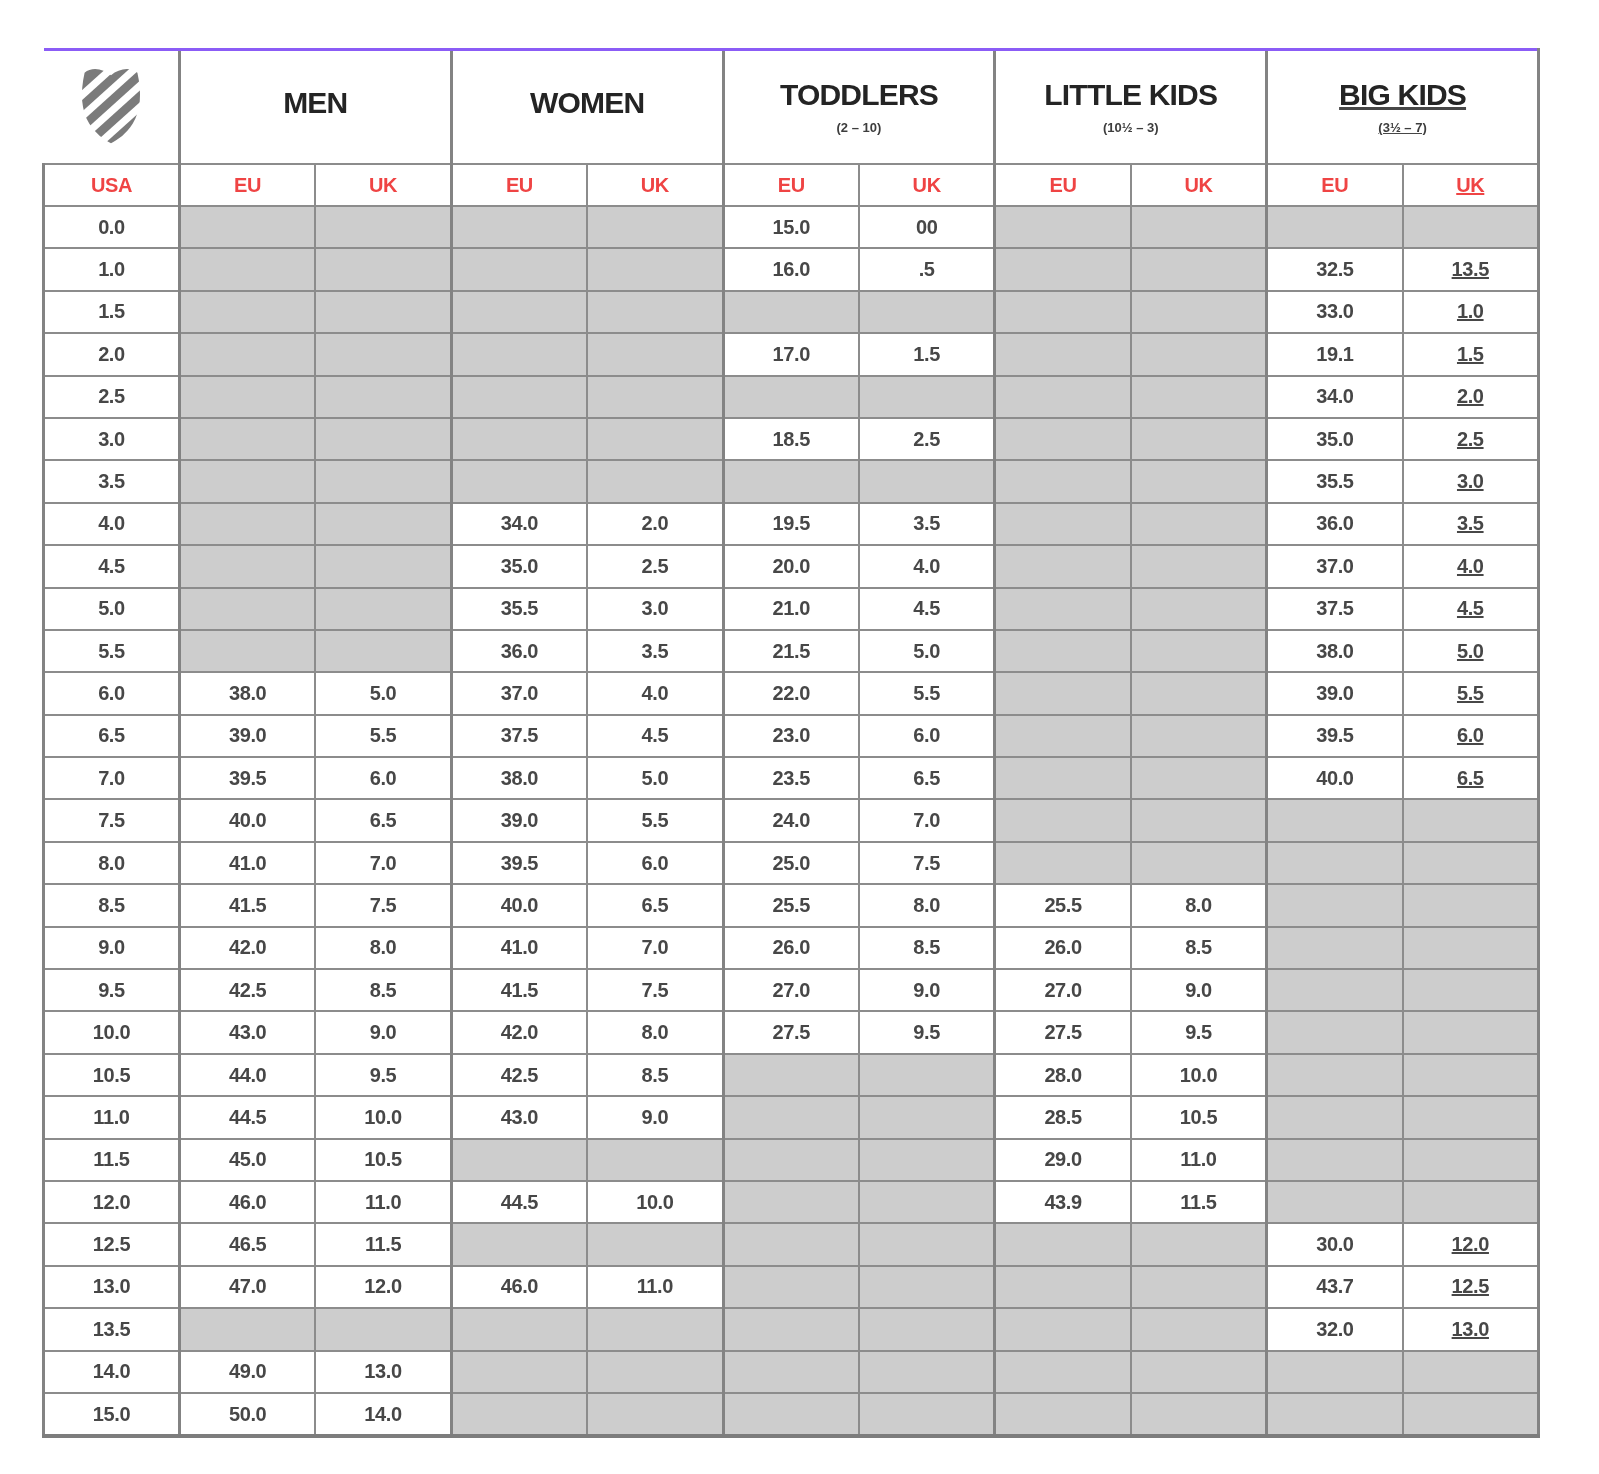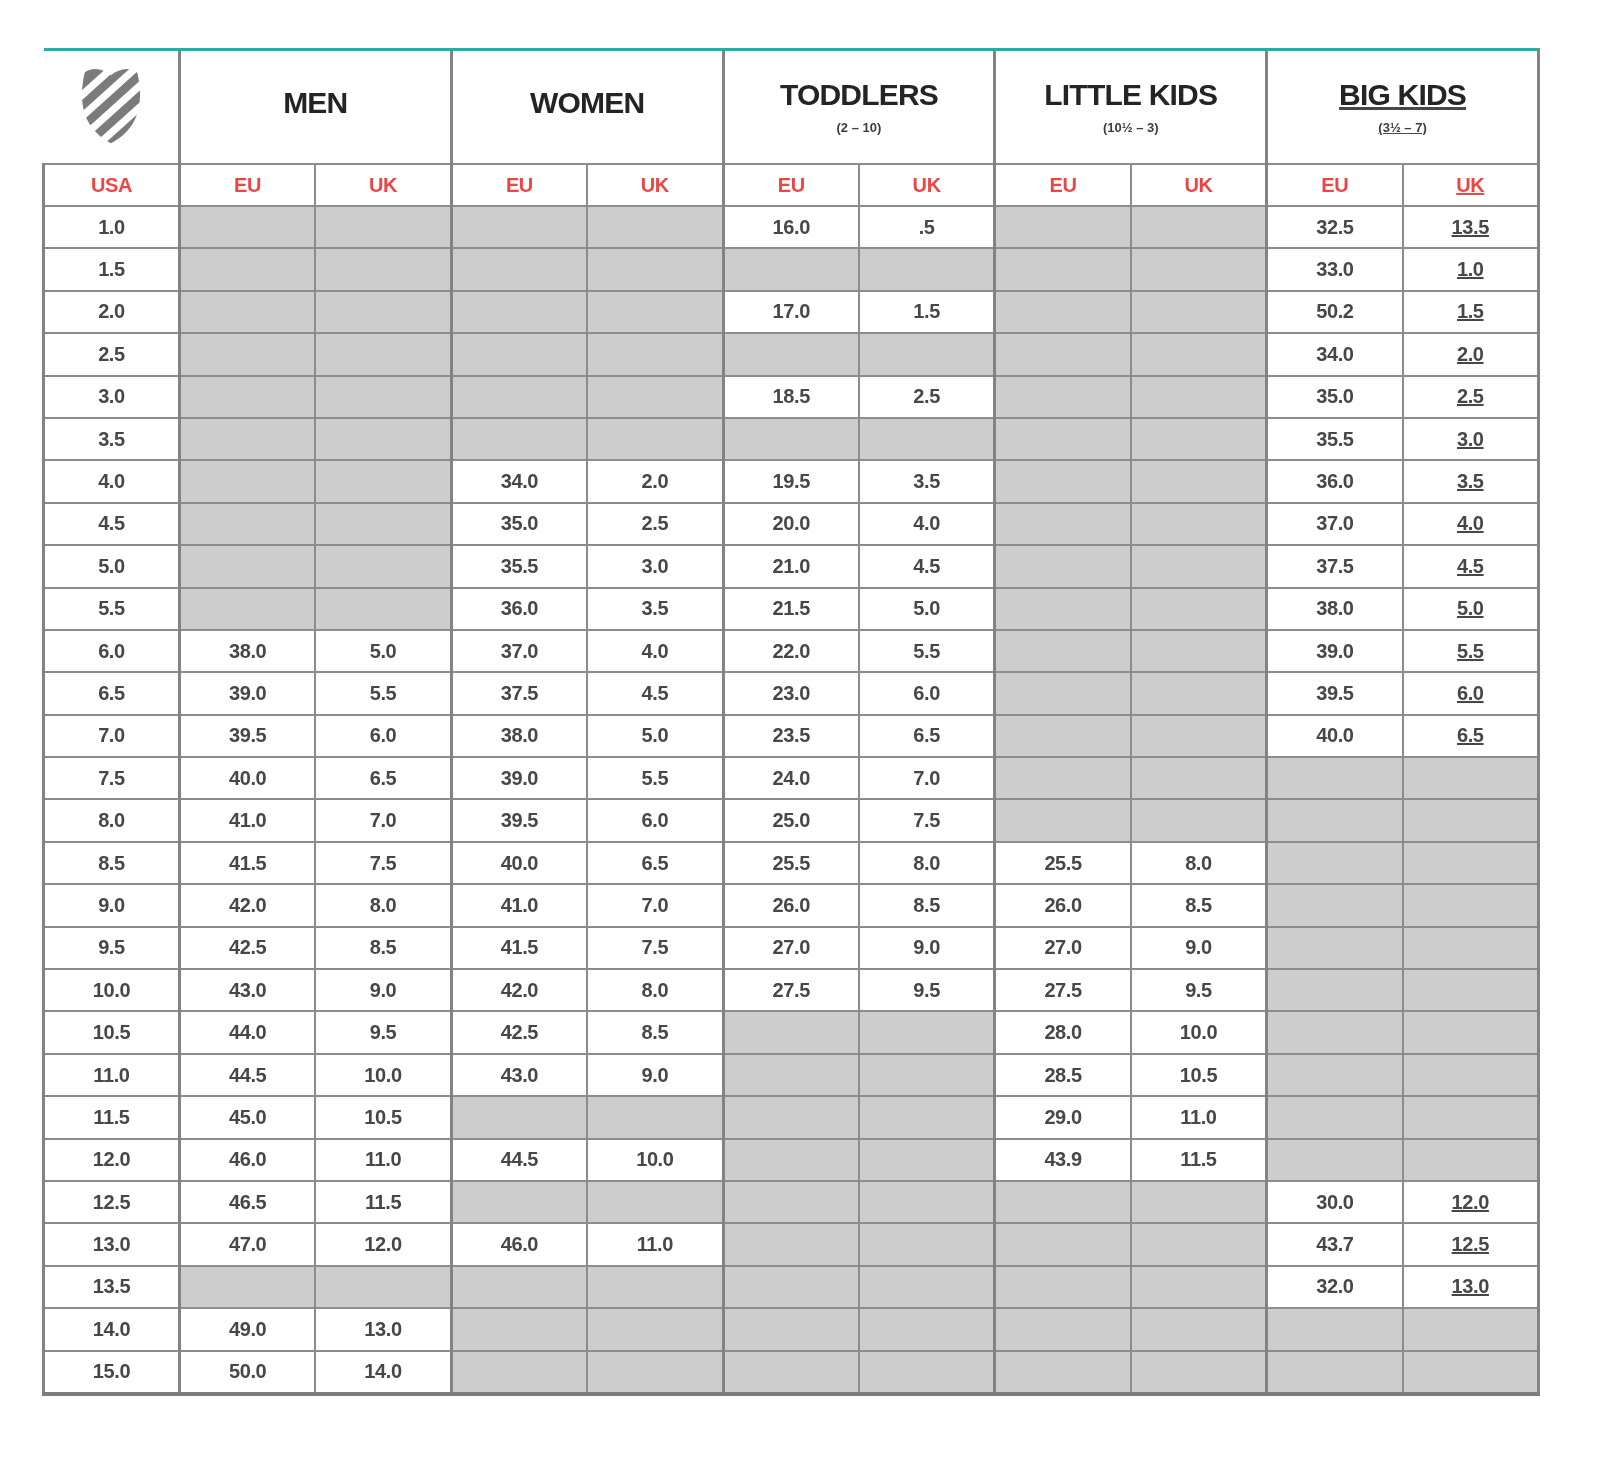--- a/index.html
+++ b/index.html
@@ -22,21 +22,21 @@
     text-align:center;
     vertical-align:middle;
     padding:0;
     font-weight:bold;
     font-size:20px;
     letter-spacing:-0.4px;
     color:#474747;
     overflow:hidden;
   }
   
-  tr.group-row td{height:112px;border-top:3px solid #14b8a6;}
+  tr.group-row td{height:112px;border-top:3px solid #8b5cf6;}
   td.logo-cell{border:none;background:#ffffff;}
   td.group-cell .g-title{
     font-size:30px;font-weight:bold;color:#242424;letter-spacing:-0.8px;
     line-height:1.05;
   }
   td.group-cell .g-range{
     font-size:13px;font-weight:bold;color:#3d3d3d;margin-top:9px;letter-spacing:0;
   }
   
   tr.head-row td{height:40px;font-size:20px;color:#ef4444;}
@@ -111,20 +111,33 @@
         <td class="group-sep">EU</td>
         <td>UK</td>
         <td class="group-sep">EU</td>
         <td>UK</td>
         <td class="group-sep">EU</td>
         <td class="last-col">UK</td>
       </tr>
     </tbody>
     <tbody id="table-body">
         <tr>
+          <td class="col-usa">0.0</td>
+          <td class="group-sep gray"></td>
+          <td class="gray"></td>
+          <td class="group-sep gray"></td>
+          <td class="gray"></td>
+          <td class="group-sep">15.0</td>
+          <td class="">00</td>
+          <td class="group-sep gray"></td>
+          <td class="gray"></td>
+          <td class="group-sep gray"></td>
+          <td class="last-col gray"></td>
+        </tr>
+        <tr>
           <td class="col-usa">1.0</td>
           <td class="group-sep gray"></td>
           <td class="gray"></td>
           <td class="group-sep gray"></td>
           <td class="gray"></td>
           <td class="group-sep">16.0</td>
           <td class="">.5</td>
           <td class="group-sep gray"></td>
           <td class="gray"></td>
           <td class="group-sep">32.5</td>
@@ -146,21 +159,21 @@
         <tr>
           <td class="col-usa">2.0</td>
           <td class="group-sep gray"></td>
           <td class="gray"></td>
           <td class="group-sep gray"></td>
           <td class="gray"></td>
           <td class="group-sep">17.0</td>
           <td class="">1.5</td>
           <td class="group-sep gray"></td>
           <td class="gray"></td>
-          <td class="group-sep">50.2</td>
+          <td class="group-sep">19.1</td>
           <td class="last-col">1.5</td>
         </tr>
         <tr>
           <td class="col-usa">2.5</td>
           <td class="group-sep gray"></td>
           <td class="gray"></td>
           <td class="group-sep gray"></td>
           <td class="gray"></td>
           <td class="group-sep gray"></td>
           <td class="gray"></td>

